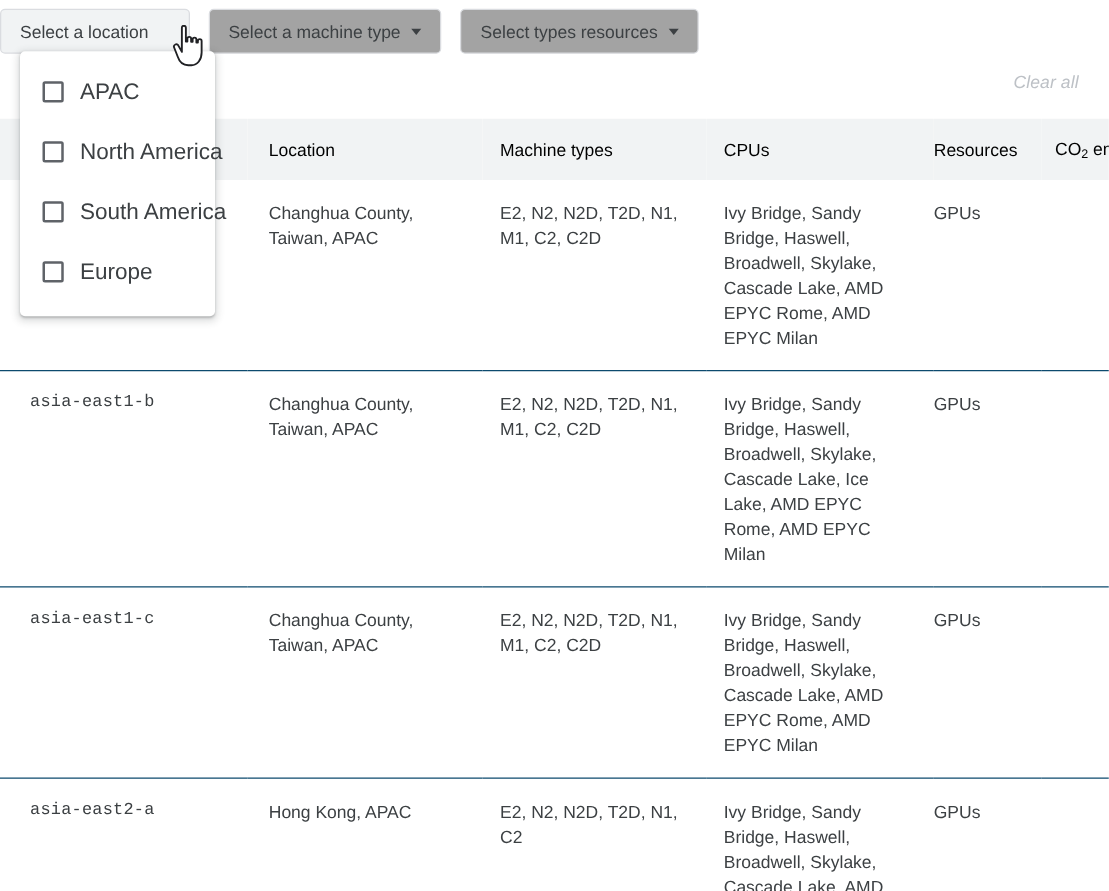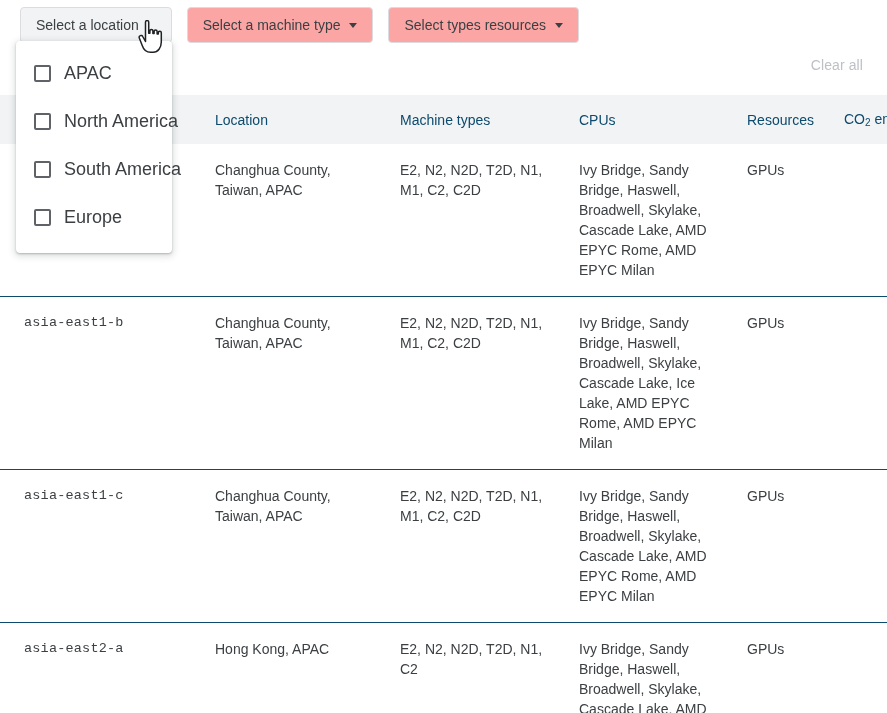--- a/index.html
+++ b/index.html
@@ -15,34 +15,34 @@
     color: #3c4043;
     overflow: hidden;
     position: relative;
     -webkit-font-smoothing: antialiased;
   }
 
   
   .filter-bar {
     position: absolute;
     top: 7px;
-    left: 20px;
+    left: 0;
     right: 0;
     height: 36px;
     display: flex;
     align-items: flex-end;
     gap: 15px;
     z-index: 30;
   }
   .filter-btn {
     height: 36px;
     box-sizing: border-box;
     border: 1px solid #dadce0;
     border-radius: 4px;
-    background: #fca5a5;
+    background: #a3a3a3;
     color: #3c4043;
     font-family: "Liberation Sans", sans-serif;
     font-size: 14px;
     line-height: 34px;
     padding: 0 15px;
     display: inline-flex;
     align-items: center;
     gap: 9px;
     cursor: pointer;
     white-space: nowrap;
@@ -76,41 +76,42 @@
   }
   .clear-all {
     font-size: 14px;
     color: #bdc1c6;
     background: transparent;
     border: none;
     font-family: "Liberation Sans", sans-serif;
     padding: 4px 6px;
     cursor: default;
     letter-spacing: .1px;
+    font-style: italic;
   }
 
   
   .table-wrap {
     position: absolute;
     top: 95px;
     left: 0;
     right: 0;
     bottom: 0;
     z-index: 1;
   }
   table.zones {
     width: 887px;
     border-collapse: collapse;
     table-layout: fixed;
     font-size: 14px;
   }
   table.zones thead th {
     background: #f1f3f4;
     font-weight: normal;
-    color: #0c4a6e;
+    color: #000000;
     text-align: left;
     font-size: 14px;
     height: 49px;
     vertical-align: middle;
     padding: 0 8px 0 0;
     white-space: nowrap;
   }
   table.zones thead th.c-zone { padding-left: 24px; width: 166px; }
   table.zones thead th.c-loc  { padding-left: 17px; width: 163px; }
   table.zones thead th.c-mt   { padding-left: 14px; width: 157px; }

